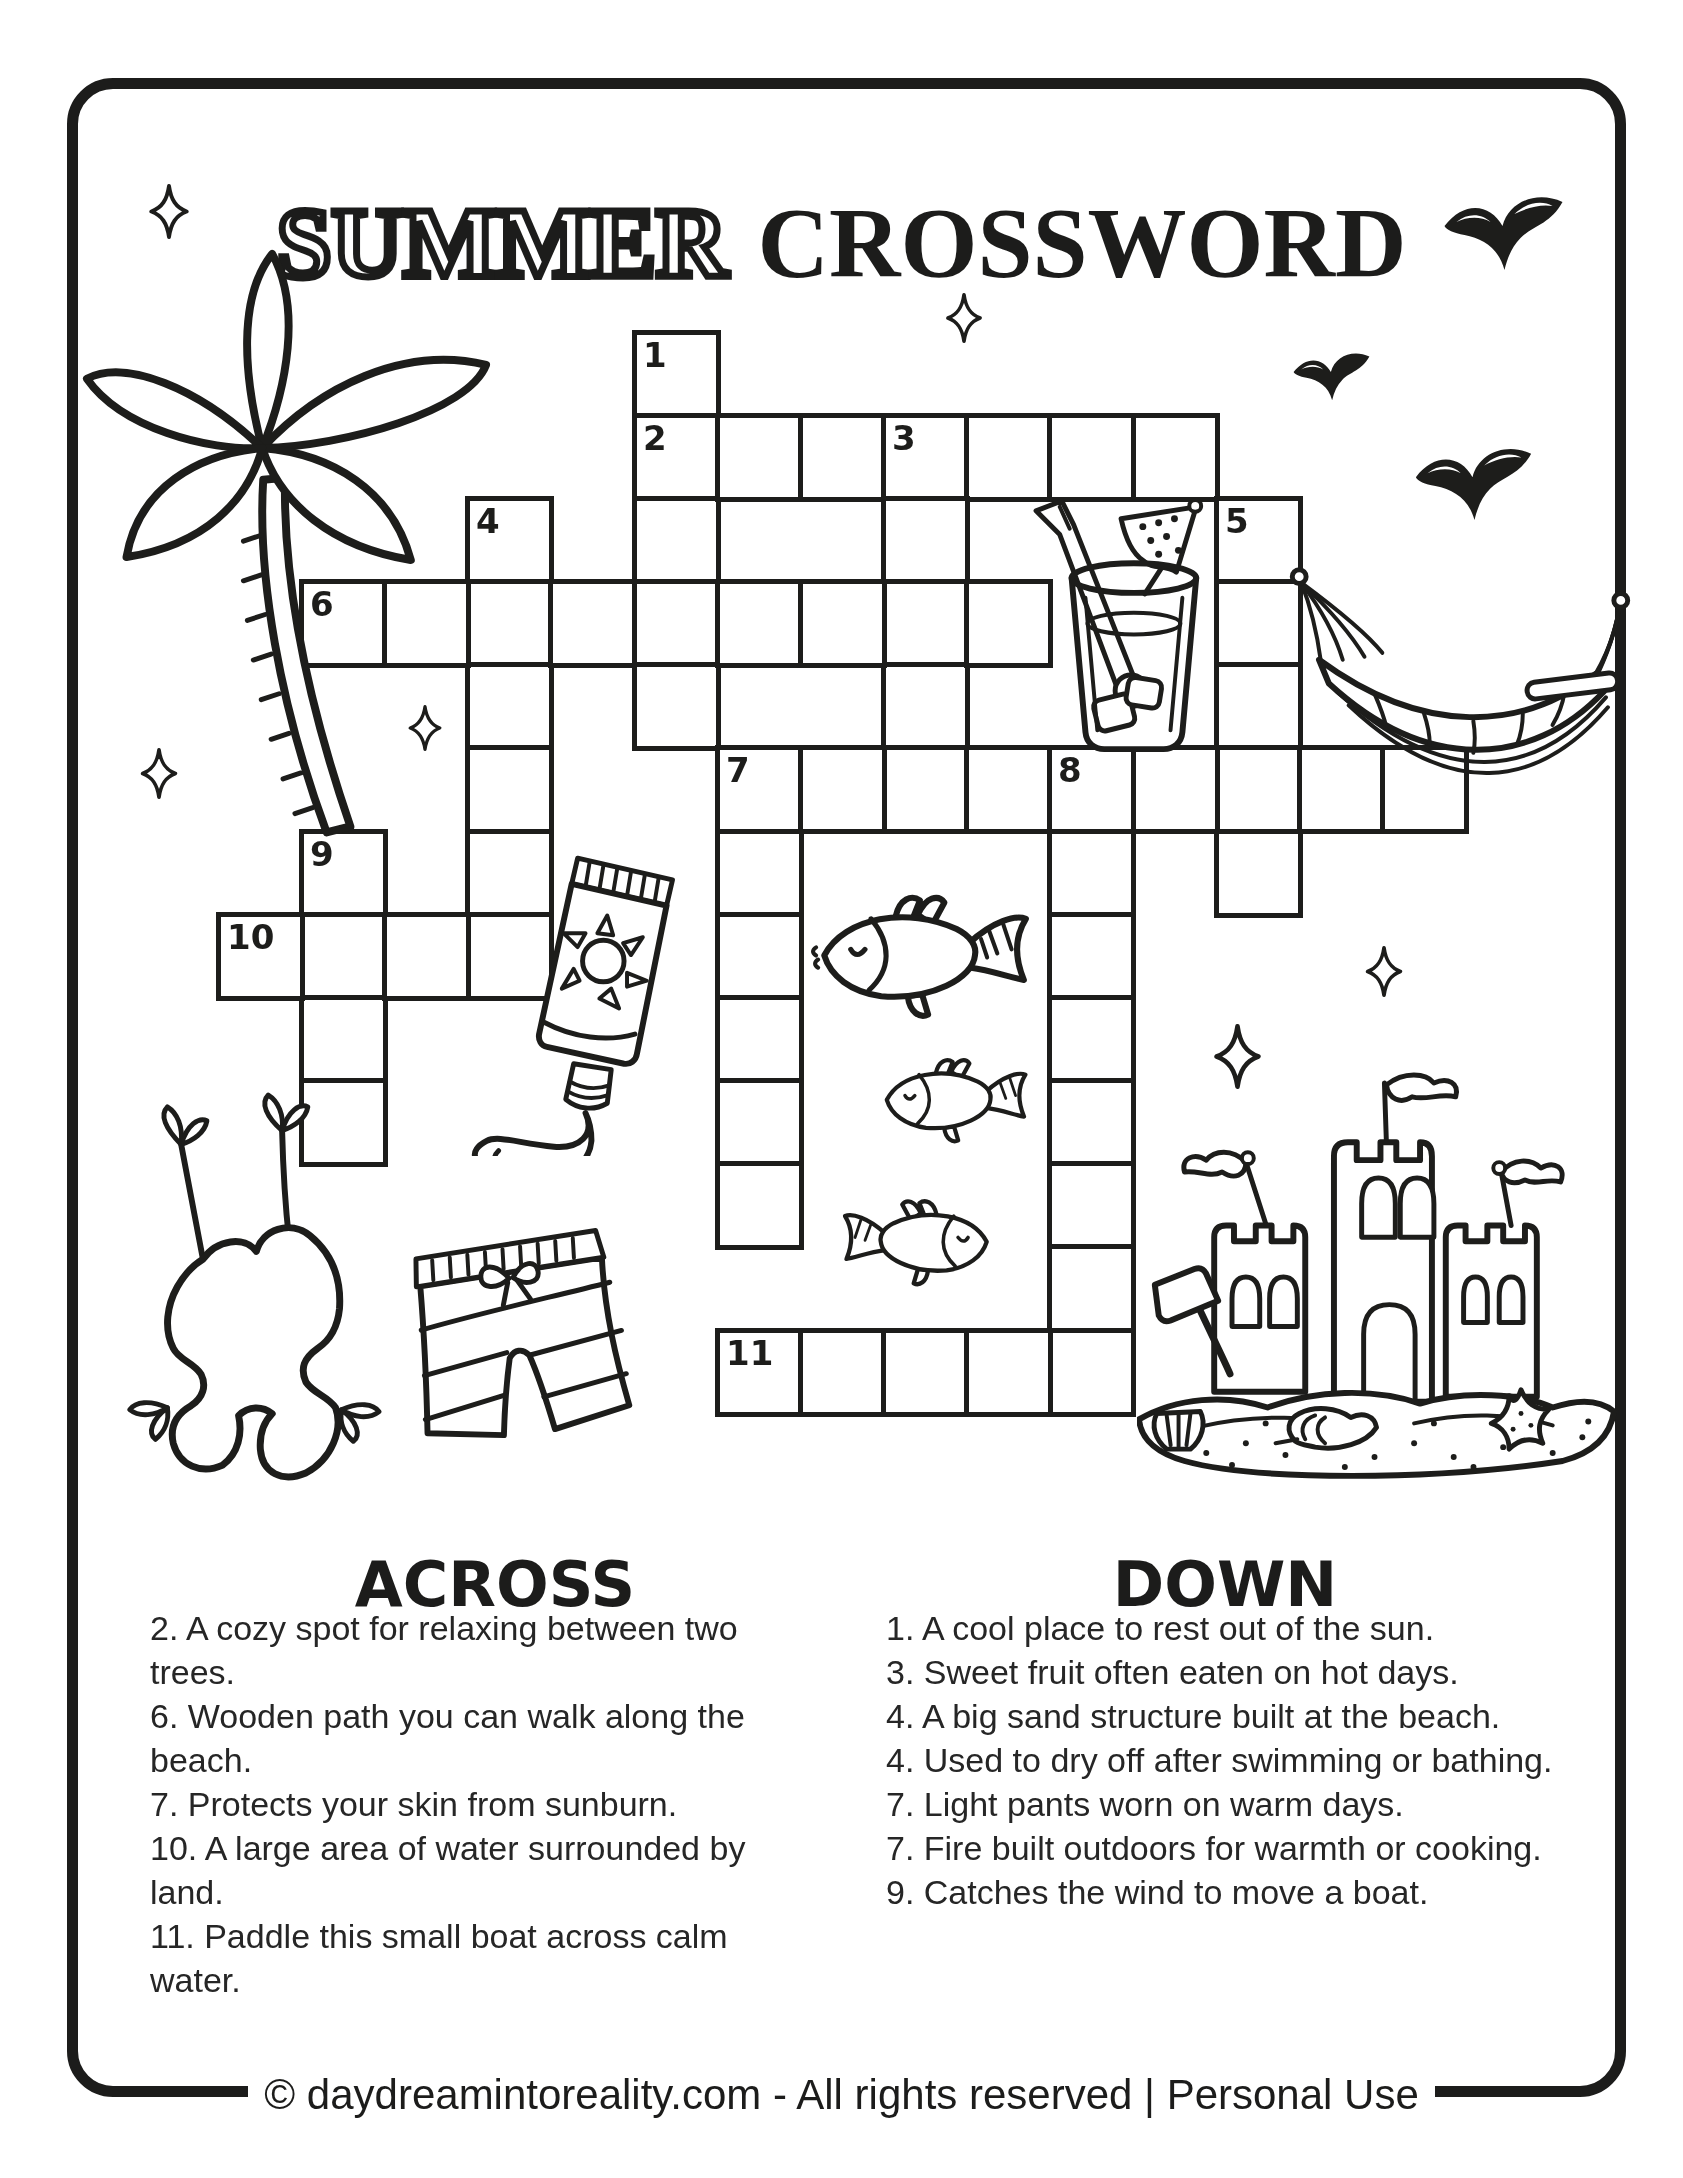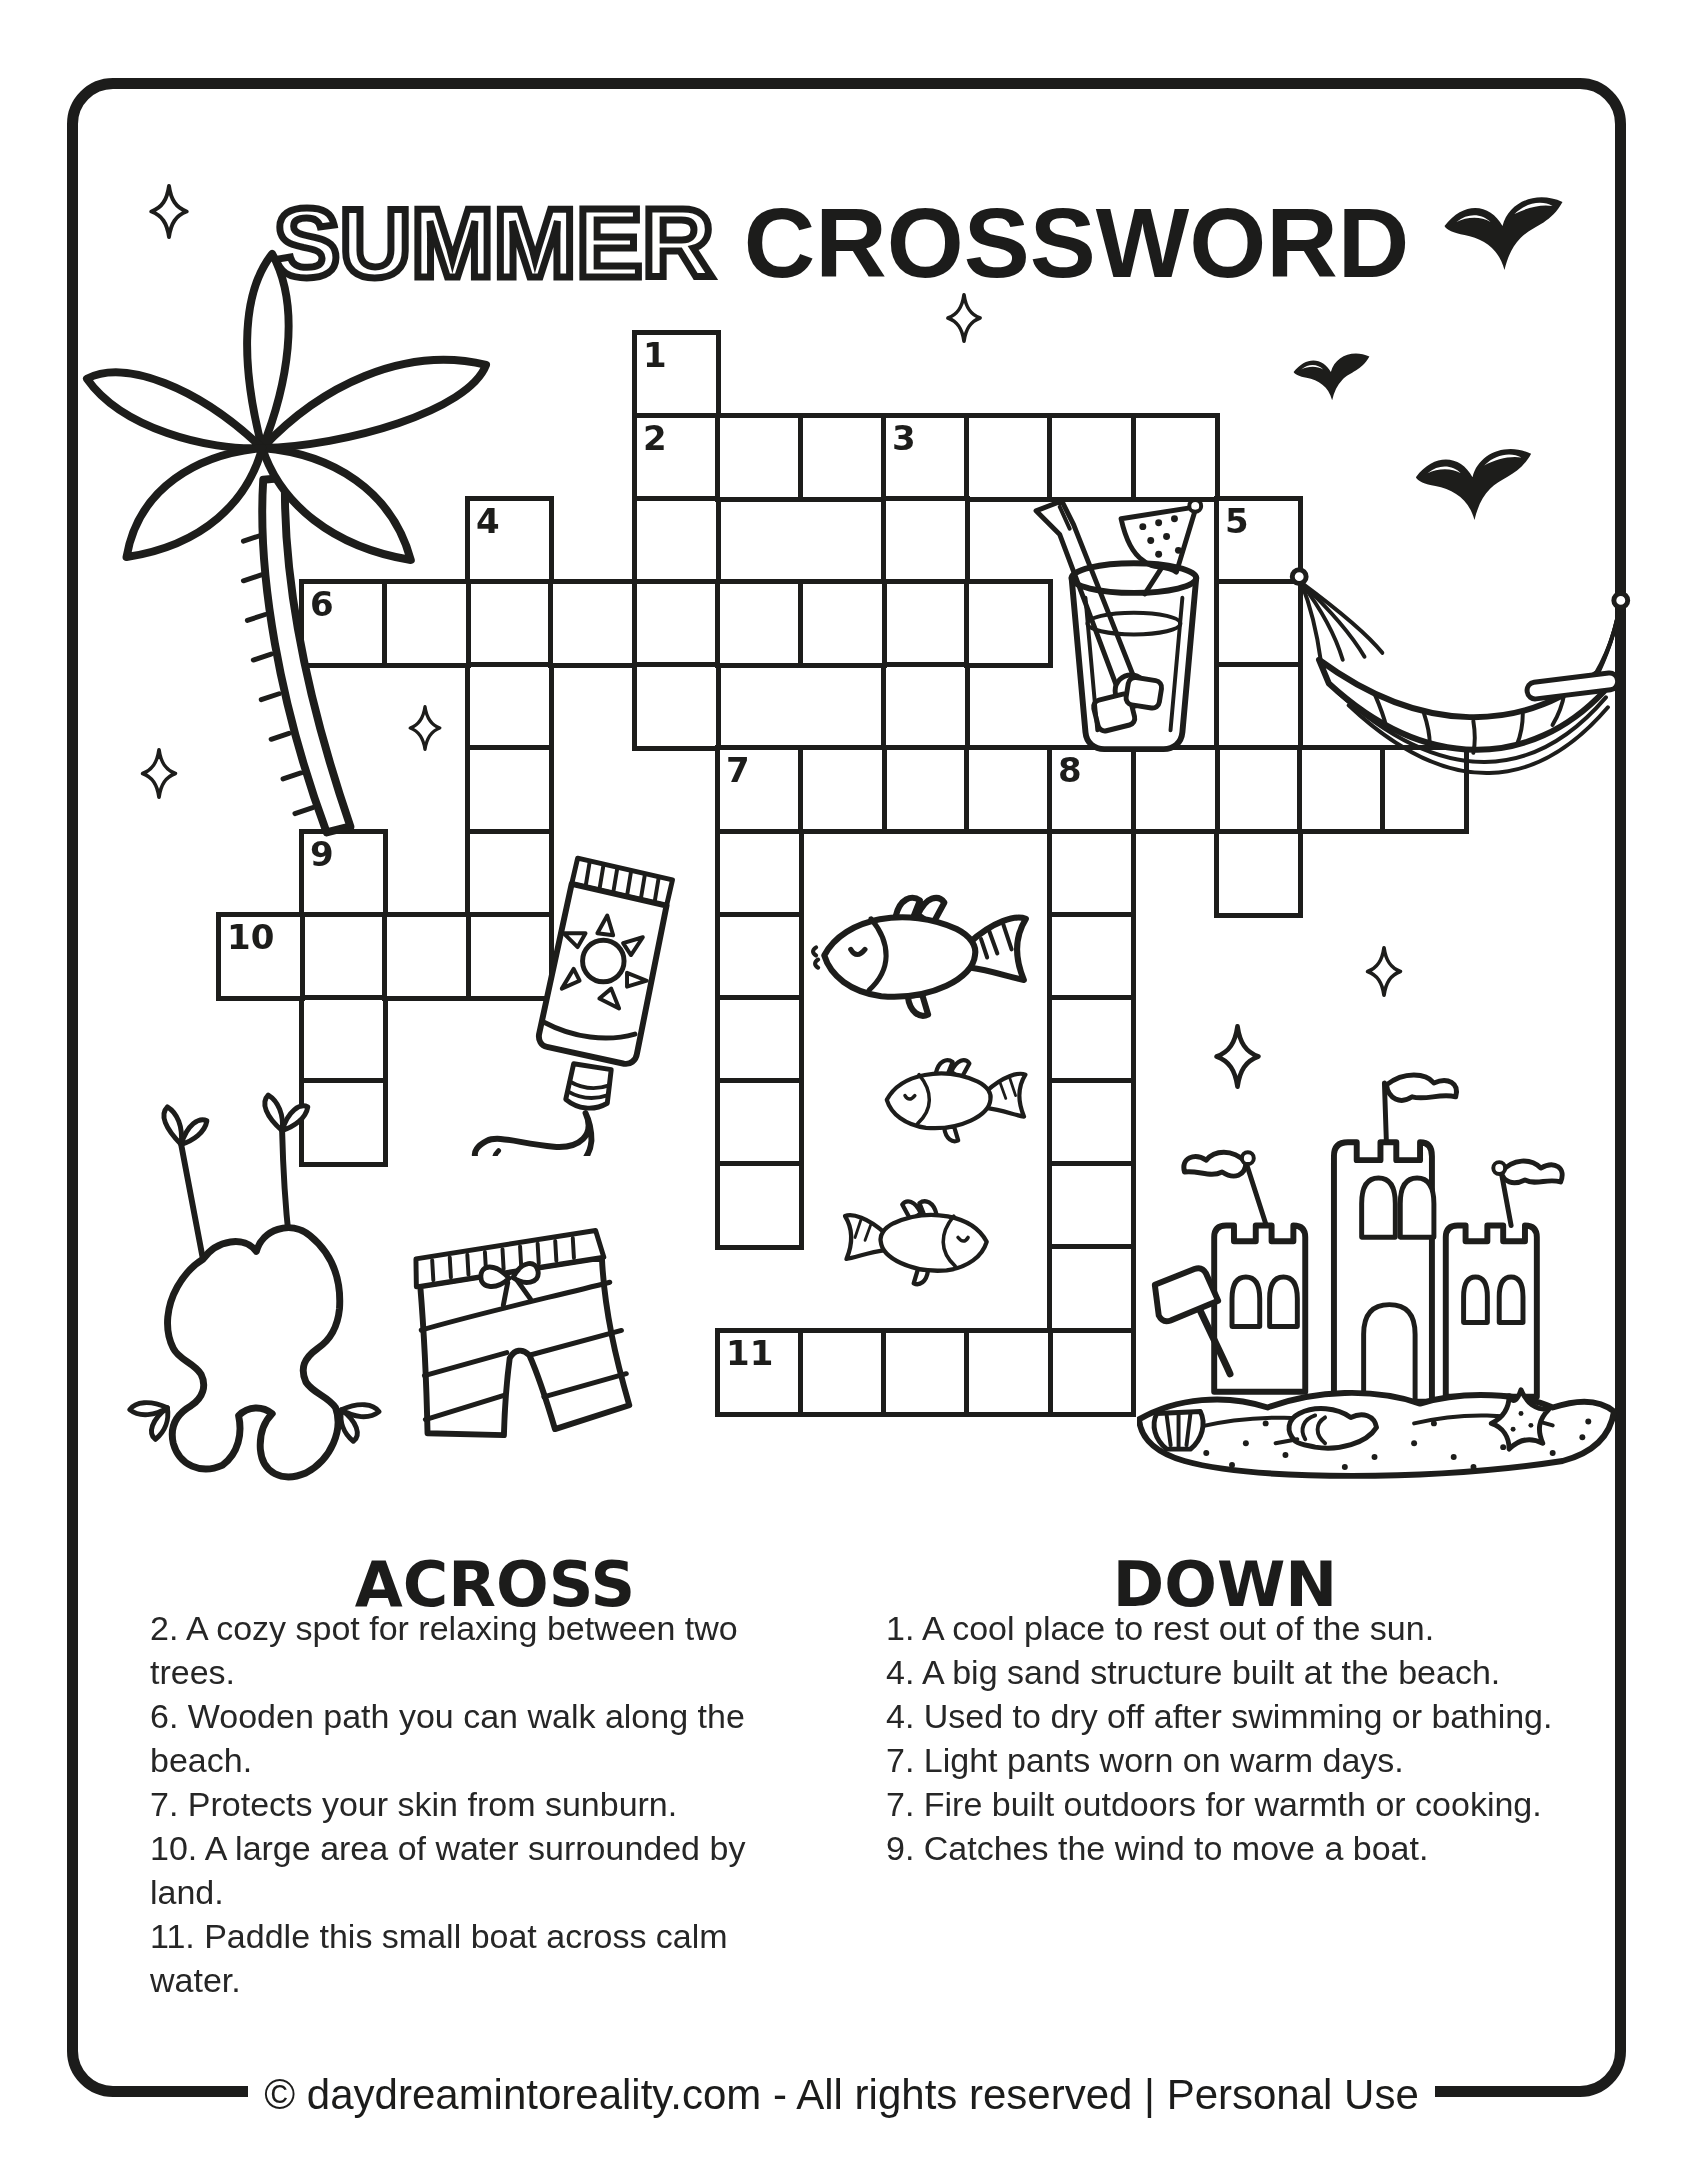--- a/index.html
+++ b/index.html
@@ -1,21 +1,21 @@
 <!DOCTYPE html>
 <html><head>
 <meta charset="utf-8">
 <style>
   html,body{margin:0;padding:0;background:#fff;}
   .page{position:relative;width:1683px;height:2178px;background:#fff;overflow:hidden;
         font-family:"Liberation Sans",sans-serif;color:#1c1c1b;}
   .frame{position:absolute;left:67px;top:78px;width:1559px;height:2019px;
          border:11px solid #1c1c1b;border-radius:46px;box-sizing:border-box;}
   .title{position:absolute;top:123px;left:0;right:0;text-align:center;white-space:nowrap;
-         font-family:Liberation Sans, sans-serif;font-weight:800;font-size:99px;line-height:1.1;
+         font-family:Liberation Serif, serif;font-weight:800;font-size:99px;line-height:1.1;
          letter-spacing:0px;}
   .title .outline{color:#ffffff;-webkit-text-stroke:7px #1c1c1b;margin-right:30px;}
   .title .solid{color:#1c1c1b;}
   .cell{position:absolute;width:89px;height:89px;box-sizing:border-box;
         border:5px solid #1d1d1b;background:#ffffff;}
   .cellnum{position:absolute;font-family:"DejaVu Sans",sans-serif;font-weight:bold;
            font-size:34px;line-height:1;color:#1d1d1b;}
   .illus{position:absolute;}
   .clue-head{position:absolute;width:376px;text-align:center;
              font-family:"DejaVu Sans",sans-serif;font-weight:800;font-size:62px;color:#1c1c1b;}
@@ -389,20 +389,21 @@
   <h2 class="clue-head" id="across-head" style="left:307px;top:1497px;">ACROSS</h2>
   <div class="clue-list" id="across-list">
       <div class="clue">2. A cozy spot for relaxing between two trees.</div>
       <div class="clue">6. Wooden path you can walk along the beach.</div>
       <div class="clue">7. Protects your skin from sunburn.</div>
       <div class="clue">10. A large area of water surrounded by land.</div>
       <div class="clue">11. Paddle this small boat across calm water.</div>
     </div>
   <div class="clue-list" id="down-list">
       <div class="clue">1. A cool place to rest out of the sun.</div>
+      <div class="clue">3. Sweet fruit often eaten on hot days.</div>
       <div class="clue">4. A big sand structure built at the beach.</div>
       <div class="clue">4. Used to dry off after swimming or bathing.</div>
       <div class="clue">7. Light pants worn on warm days.</div>
       <div class="clue">7. Fire built outdoors for warmth or cooking.</div>
       <div class="clue">9. Catches the wind to move a boat.</div>
     </div>
 
   <div class="footer"><span>© daydreamintoreality.com - All rights reserved | Personal Use</span></div>
 
 </div>

